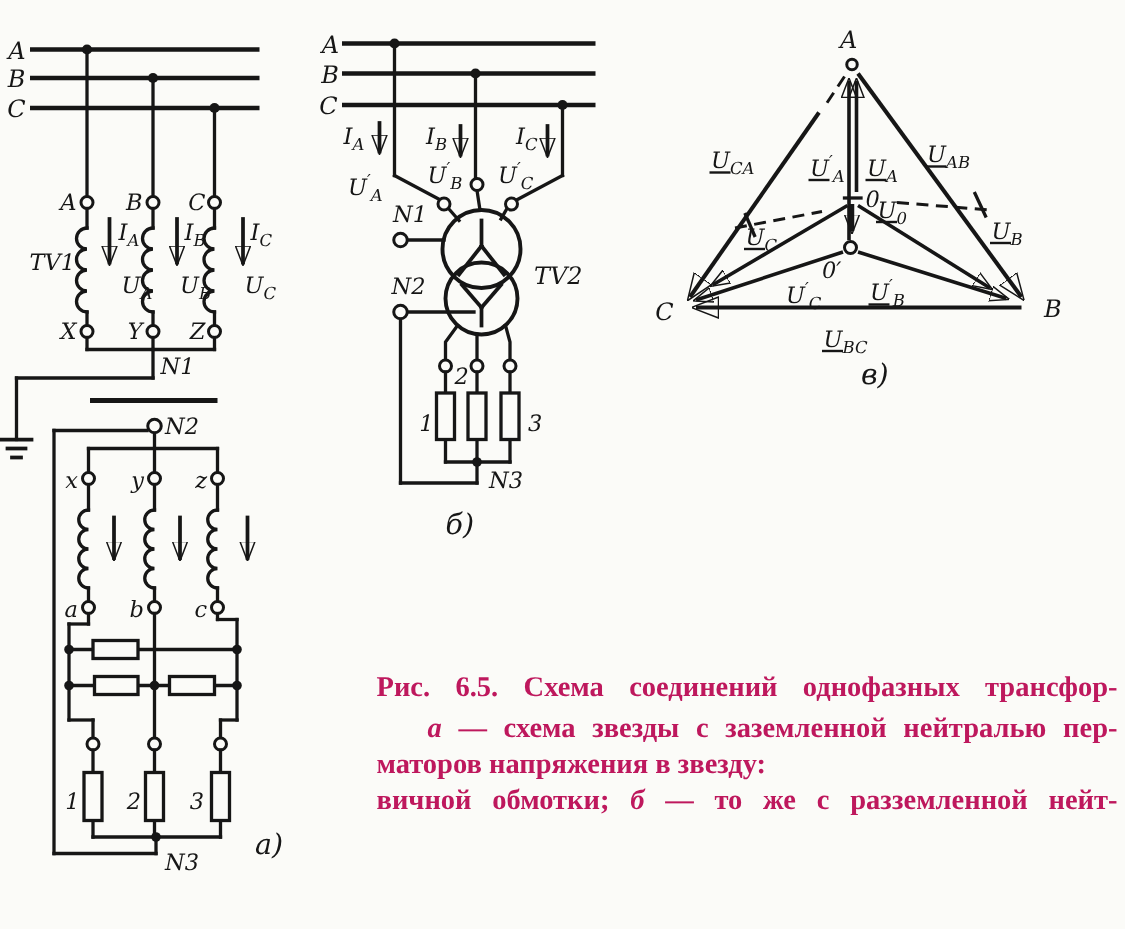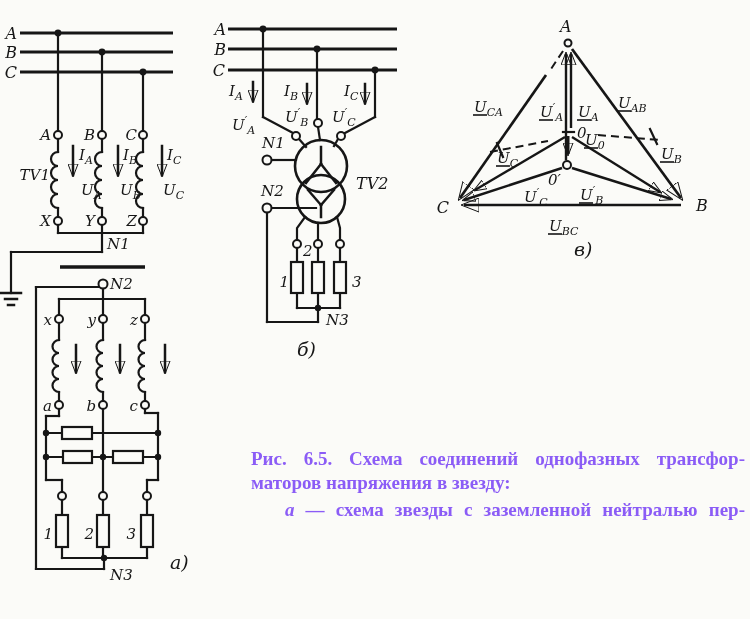--- a/index.html
+++ b/index.html
@@ -18,21 +18,21 @@
   .res{fill:#fbfbf8;stroke:#161616;stroke-width:2.2}
   .tcirc{fill:none;stroke:#161616;stroke-width:2.6}
   .dash{stroke-dasharray:8 5;stroke-width:2}
   .ul{stroke-width:1.6}
   text{fill:#161616;font:italic 15px "DejaVu Serif", serif}
   .f16{font-size:16px}
   .f18{font-size:19px}
   .sub{font-size:11px}
   .sup{font-size:11px}
   .end{text-anchor:end}
-  .caption{position:absolute;left:251px;top:447px;width:494px;color:#8b5cf6;
+  .caption{position:absolute;left:251px;top:447px;width:494px;color:#be185d;
            font:bold 19px "Liberation Serif", serif}
   .cl{line-height:24px;text-align:justify;text-align-last:justify;white-space:nowrap}
   .noj{text-align-last:auto}
   .ind{padding-left:34px}
   .gap{margin-top:3px}
   .itl{font-style:italic}
 </style>
 </head>
 <body>
 
@@ -342,15 +342,16 @@
     <text x="580" y="200"><tspan>U</tspan><tspan class="sup" dy="-6">′</tspan><tspan class="sub" dy="10">B</tspan></text>
     <line class="ul" x1="579" y1="203" x2="593" y2="203"></line>
     <text x="661" y="159"><tspan>U</tspan><tspan class="sub" dy="4">B</tspan></text>
     <line class="ul" x1="660" y1="162" x2="674" y2="162"></line>
     <text class="f18" x="574" y="256">в)</text>
   </g>
 </svg>
 
 <div class="caption">
   <div class="cl"><span>Рис. 6.5. Схема соединений однофазных трансфор-</span></div>
+  <div class="cl ind gap"><span class="itl">а</span><span> — схема звезды с заземленной нейтралью пер-</span></div>
   <div class="cl noj"><span>маторов напряжения в звезду:</span></div>
-  <div class="cl ind gap"><span class="itl">а</span><span> — схема звезды с заземленной нейтралью пер-</span></div>
+  <div class="cl"><span>вичной обмотки; </span><span class="itl">б</span><span> — то же с разземленной нейт-</span></div>
 </div>
 
 </body></html>

